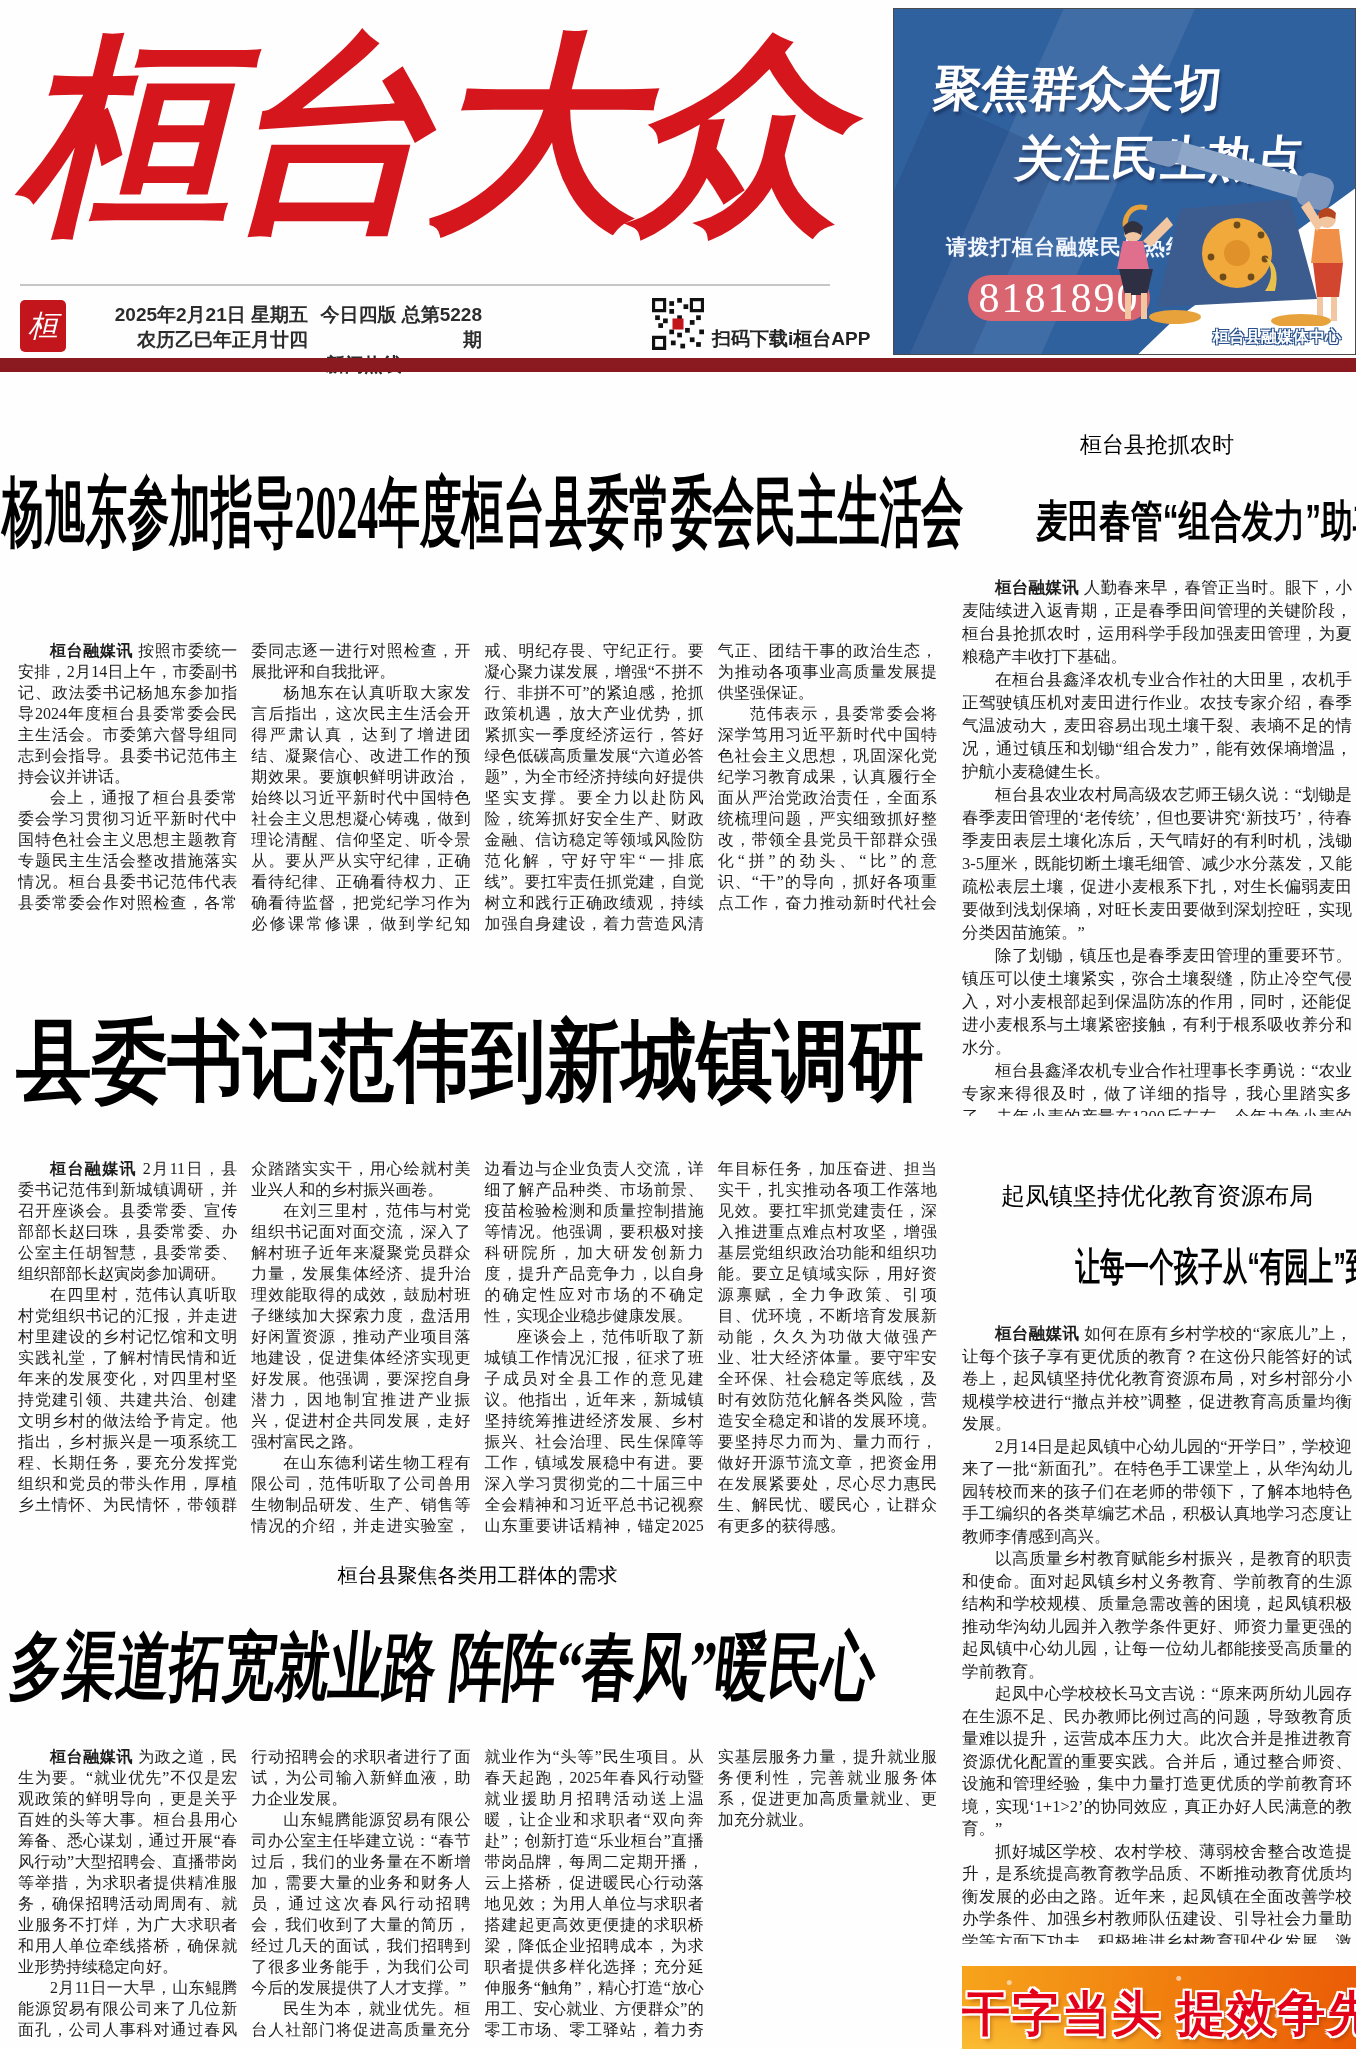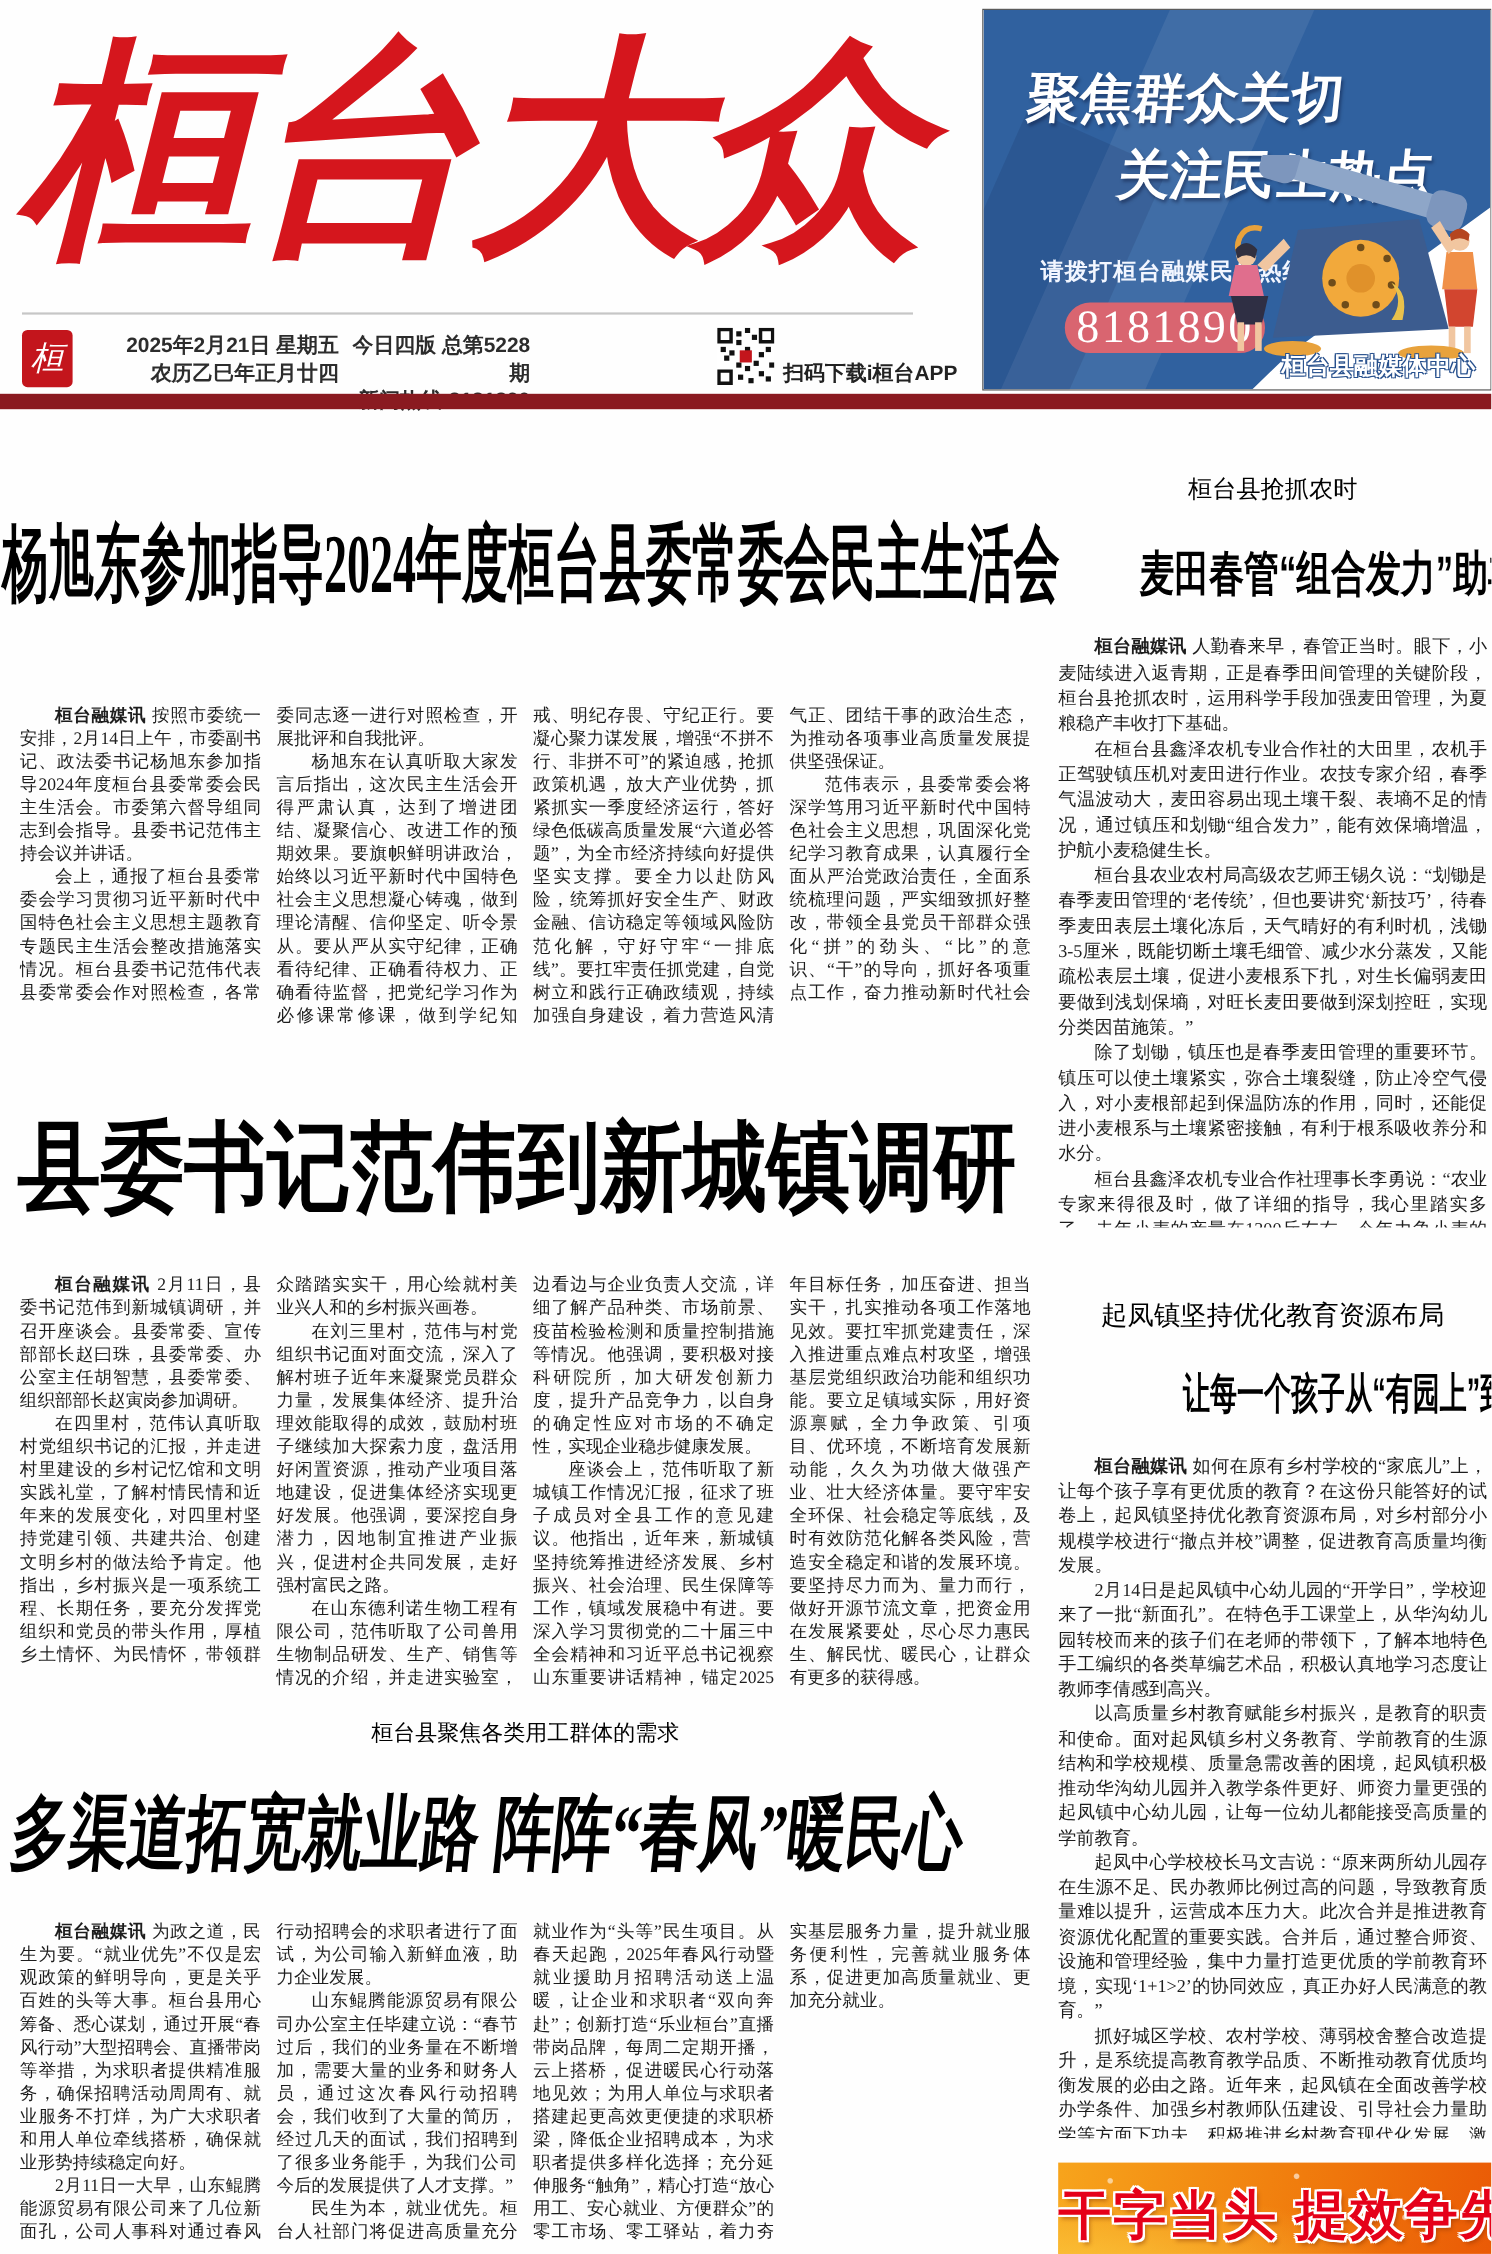--- a/index.html
+++ b/index.html
@@ -30,21 +30,21 @@
   .ad-stripe2{position:absolute;left:-6%;top:30%;width:30%;height:90%;background:rgba(0,0,40,.10);transform:rotate(24deg);}
   .ad-line{position:absolute;color:#fff;font-weight:bold;white-space:nowrap;
     font-family:"Liberation Sans","DejaVu Sans",sans-serif;transform:skewX(-6deg);
     text-shadow:2px 3px 3px rgba(0,0,30,.35);}
   .ad-line.l1{left:40px;top:48px;font-size:48px;}
   .ad-line.l2{left:122px;top:118px;font-size:48px;}
   .ad-hotline-label{position:absolute;left:52px;top:224px;color:#f2f6ff;font-size:21px;font-weight:bold;
     font-family:"Liberation Sans",sans-serif;letter-spacing:1px;}
   .ad-pill{position:absolute;left:74px;top:266px;width:182px;height:46px;background:#d96570;border-radius:24px;
     color:#fff;font-size:42px;text-align:center;line-height:46px;font-family:"Liberation Serif",serif;letter-spacing:2px;}
-  .ad-footer{position:absolute;right:14px;bottom:6px;font-size:22px;font-weight:bold;color:#fff;
+  .ad-footer{position:absolute;right:14px;bottom:6px;font-size:16px;font-weight:bold;color:#fff;
     font-family:"Liberation Sans",sans-serif;
     text-shadow:-1px -1px 0 #27508d,1px -1px 0 #27508d,-1px 1px 0 #27508d,1px 1px 0 #27508d;margin-top:28px;}
   .ad-art{position:absolute;right:0px;bottom:28px;}
 
   .top-bar{position:absolute;left:0;top:358px;width:1356px;height:14px;background:#8a1a20;}
 
   
   .kicker{position:absolute;text-align:center;color:#000000;}
   .squeeze{display:inline-block;white-space:nowrap;font-weight:bold;color:#000;}
   .hl{position:absolute;}

